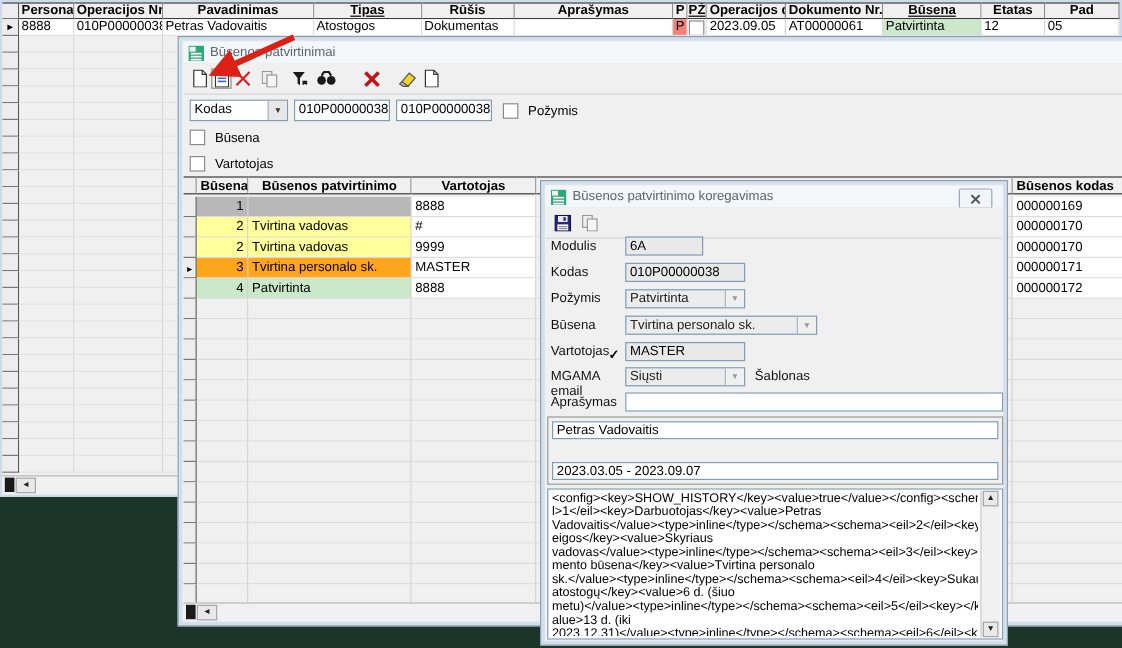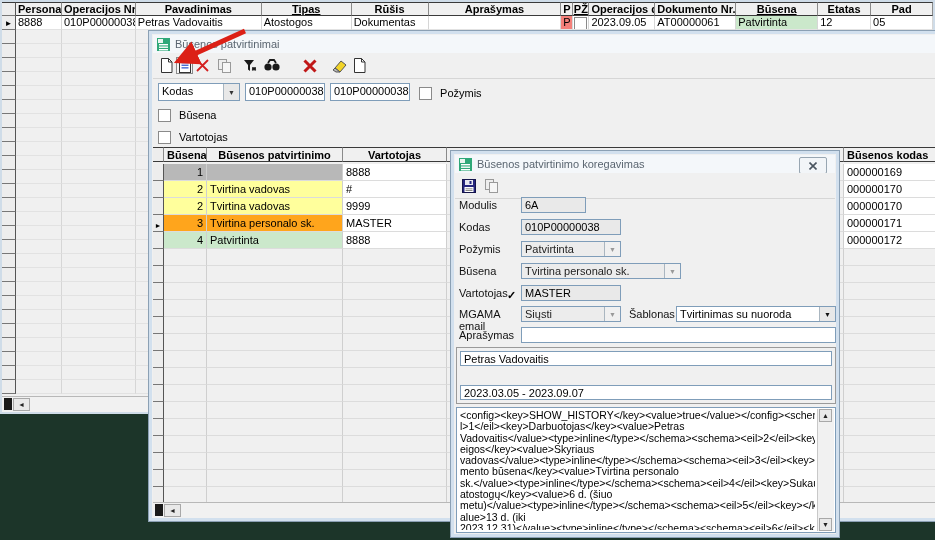--- a/index.html
+++ b/index.html
@@ -854,24 +854,20 @@
   <span class="flabel" style="top:136px">Vartotojas</span>
   <span style="position:absolute;left:56px;top:138px;font-weight:bold;">✓</span>
   <div class="sunken gray-input fin" style="left:70px;top:134px;width:100px;">MASTER</div>
 
   <span class="flabel" style="top:157px;width:64px">MGAMA email</span>
   <div class="combo disabled fin" style="left:70px;top:155px;width:100px;">
     <span>Siųsti</span>
     <span class="arrow-btn">▼</span>
   </div>
   <span class="flabel" style="left:178px;top:157px;width:48px">Šablonas</span>
-  <div class="combo fin" style="left:225px;top:155px;width:160px;">
-    <span>Tvirtinimas su nuoroda</span>
-    <span class="arrow-btn" style="color:#111;">▼</span>
-  </div>
 
   <span class="flabel" style="top:178px">Aprašymas</span>
   <div class="sunken fin" style="left:70px;top:176px;width:315px;"></div>
 
   <div class="gbox" style="left:5px;top:196px;width:380px;height:57px;">
     <div class="sunken fin" style="left:3px;top:3px;width:372px;height:15px;">Petras Vadovaitis</div>
     <div class="sunken fin" style="left:3px;top:37px;width:372px;height:15px;">2023.03.05 - 2023.09.07</div>
   </div>
 
   <div id="config-box" style="left:5px;top:256px;width:380px;height:126px;">

